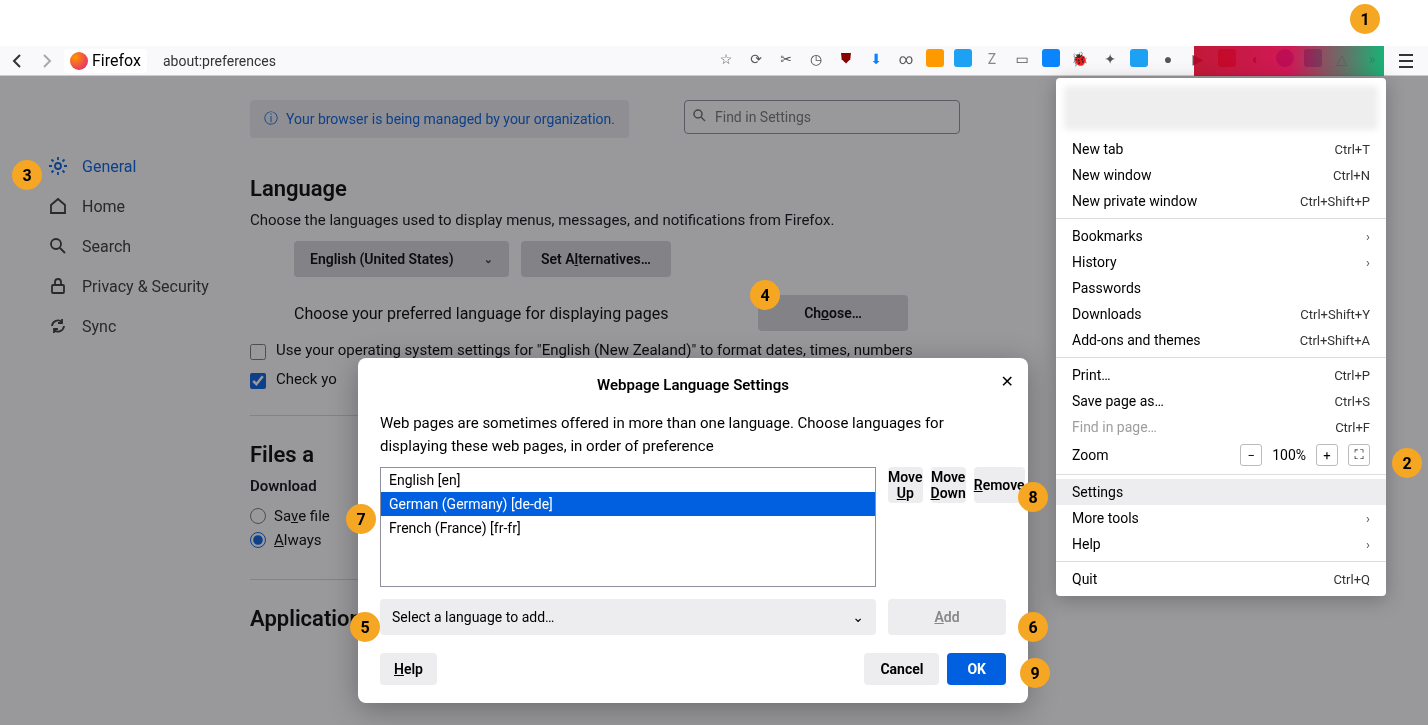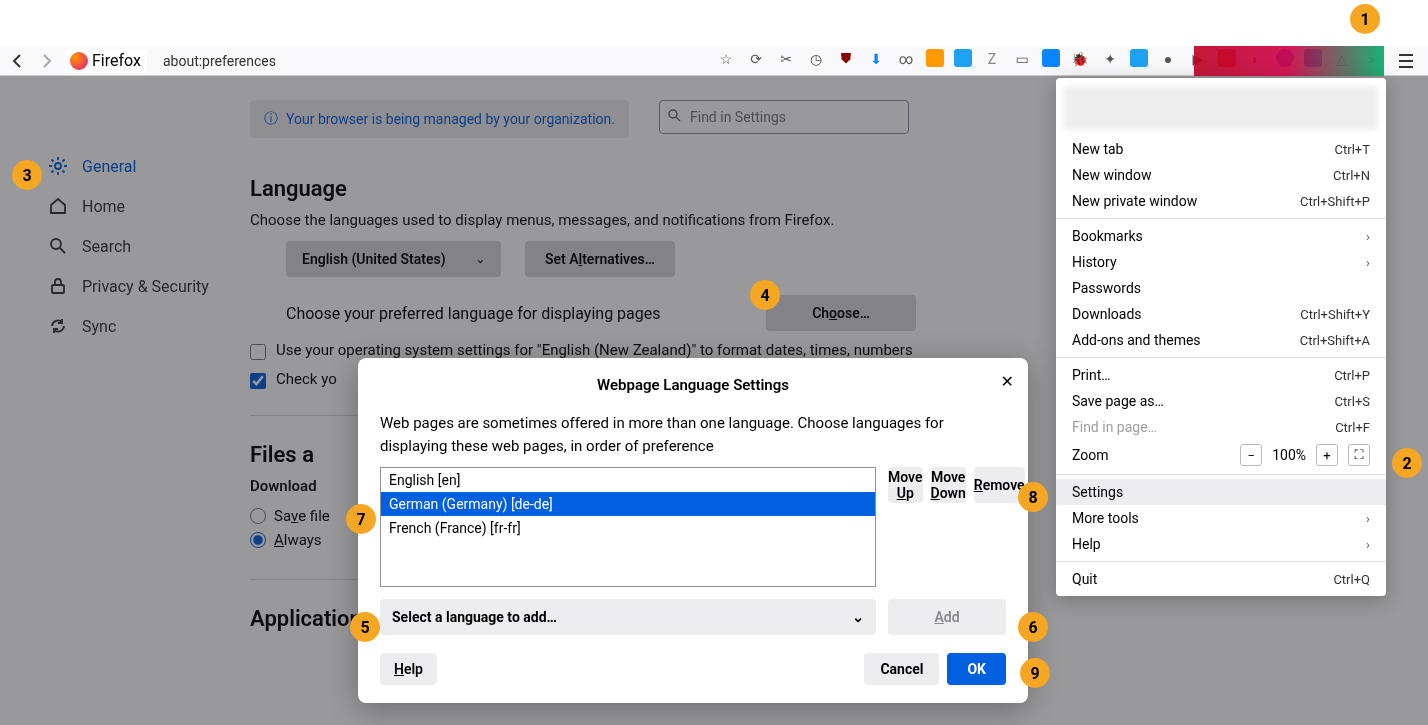--- a/index.html
+++ b/index.html
@@ -20,27 +20,27 @@
 .content { display: flex; height: calc(100% - 76px); position: relative; }
 .overlay { position: absolute; inset: 0; background: rgba(28,27,34,0.45); z-index: 5; }
 
 .sidebar { width: 250px; padding: 70px 0 0 40px; position: relative; z-index: 1; }
 .side-item { display: flex; align-items: center; gap: 14px; padding: 10px 8px; font-size: 16px; color: #333; cursor: pointer; }
 .side-item.active { color: #0060df; }
 .side-icon { width: 20px; height: 20px; display: flex; align-items: center; justify-content: center; }
 
 .main { flex: 1; padding: 24px 0 0 0; position: relative; z-index: 1; }
 .banner { display: inline-flex; align-items: center; gap: 8px; background: #ededf0; border-radius: 4px; padding: 10px 14px; font-size: 14px; color: #0060df; margin-bottom: 20px; }
-.search-set { position: absolute; left: 409px; top: 24px; width: 250px; }
+.search-set { position: absolute; left: 434px; top: 24px; width: 276px; }
 .search-set input { width: 100%; height: 34px; padding: 0 10px 0 30px; border: 1px solid #8f8f9d; border-radius: 4px; font-size: 14px; background: transparent; }
 .search-set .mag { position: absolute; left: 8px; top: 8px; color: #666; }
 
 h2.section { font-size: 22px; font-weight: 600; margin: 18px 0 10px; }
 .desc { font-size: 15px; margin: 6px 0 12px; color: #0c0c0d; }
-.row { display: flex; gap: 24px; margin: 8px 4px; padding-left: 32px; }
+.row { display: flex; gap: 12px; margin: 8px 12px; padding-left: 32px; }
 .sel-btn { background: #d7d7db; border: none; border-radius: 4px; height: 36px; padding: 0 16px; font-size: 14px; display: flex; align-items: center; gap: 30px; cursor: pointer; font-weight: 600; }
 .sel-btn .caret { font-size: 11px; color: #333; }
 .gray-btn { background: #d7d7db; border: none; border-radius: 4px; height: 36px; padding: 0 20px; font-size: 14px; font-weight: 600; cursor: pointer; }
 .check-row { display: flex; align-items: flex-start; gap: 10px; margin: 10px 0; font-size: 15px; }
 .check-row input { margin-top: 3px; width: 16px; height: 16px; }
 .radio-row { display: flex; align-items: center; gap: 8px; margin: 6px 0; font-size: 15px; }
 .radio-row input { width: 16px; height: 16px; }
 hr.sep { border: none; border-top: 1px solid #d7d7db; margin: 26px 0; }
 
 
@@ -48,21 +48,21 @@
 .modal-title { text-align: center; font-weight: 600; font-size: 15px; }
 .modal-close { position: absolute; right: 14px; top: 14px; cursor: pointer; font-size: 16px; }
 .modal-desc { font-size: 15px; margin: 18px 0 10px; line-height: 1.5; }
 .modal-body { display: flex; gap: 12px; }
 .lang-list { flex: 1; border: 1px solid #8f8f9d; height: 120px; overflow: auto; font-size: 14px; }
 .lang-item { padding: 4px 8px; cursor: pointer; }
 .lang-item.selected { background: #0060df; color: #fff; }
 .side-btns { display: flex; gap: 8px; width: 118px; }
 .side-btns button { height: 36px; background: #ededf0; border: none; border-radius: 4px; font-size: 14px; font-weight: 600; cursor: pointer; }
 .add-row { display: flex; gap: 12px; margin-top: 12px; align-items: center; }
-.add-sel { flex: 1; height: 36px; display: flex; align-items: center; justify-content: space-between; padding: 0 12px; background: #ededf0; border-radius: 4px; font-size: 14px; font-weight: 700; cursor: pointer; }
+.add-sel { flex: 1; height: 36px; display: flex; align-items: center; justify-content: space-between; padding: 0 12px; background: #ededf0; border-radius: 4px; font-size: 14px; font-weight: 400; cursor: pointer; }
 .add-btn { width: 118px; height: 36px; background: #ededf0; border: none; border-radius: 4px; font-size: 14px; font-weight: 600; color: #888; }
 .modal-foot { display: flex; margin-top: 18px; align-items: center; }
 .modal-foot .help { background: #ededf0; border: none; border-radius: 4px; padding: 8px 14px; font-size: 14px; font-weight: 600; cursor: pointer; }
 .modal-foot .spacer { flex: 1; }
 .modal-foot .cancel { background: #ededf0; border: none; border-radius: 4px; padding: 8px 16px; font-size: 14px; font-weight: 700; cursor: pointer; margin-right: 8px; }
 .modal-foot .ok { background: #0060df; color: #fff; border: none; border-radius: 4px; padding: 8px 20px; font-size: 14px; font-weight: 700; cursor: pointer; }
 
 
 .menu { position: absolute; right: 42px; top: 78px; width: 330px; background: #fff; border-radius: 4px; box-shadow: 0 4px 20px rgba(0,0,0,0.25); z-index: 30; padding: 4px 0; }
 .menu-blur { height: 44px; background: #eee; filter: blur(3px); margin: 4px 8px 6px; border-radius: 4px; }

